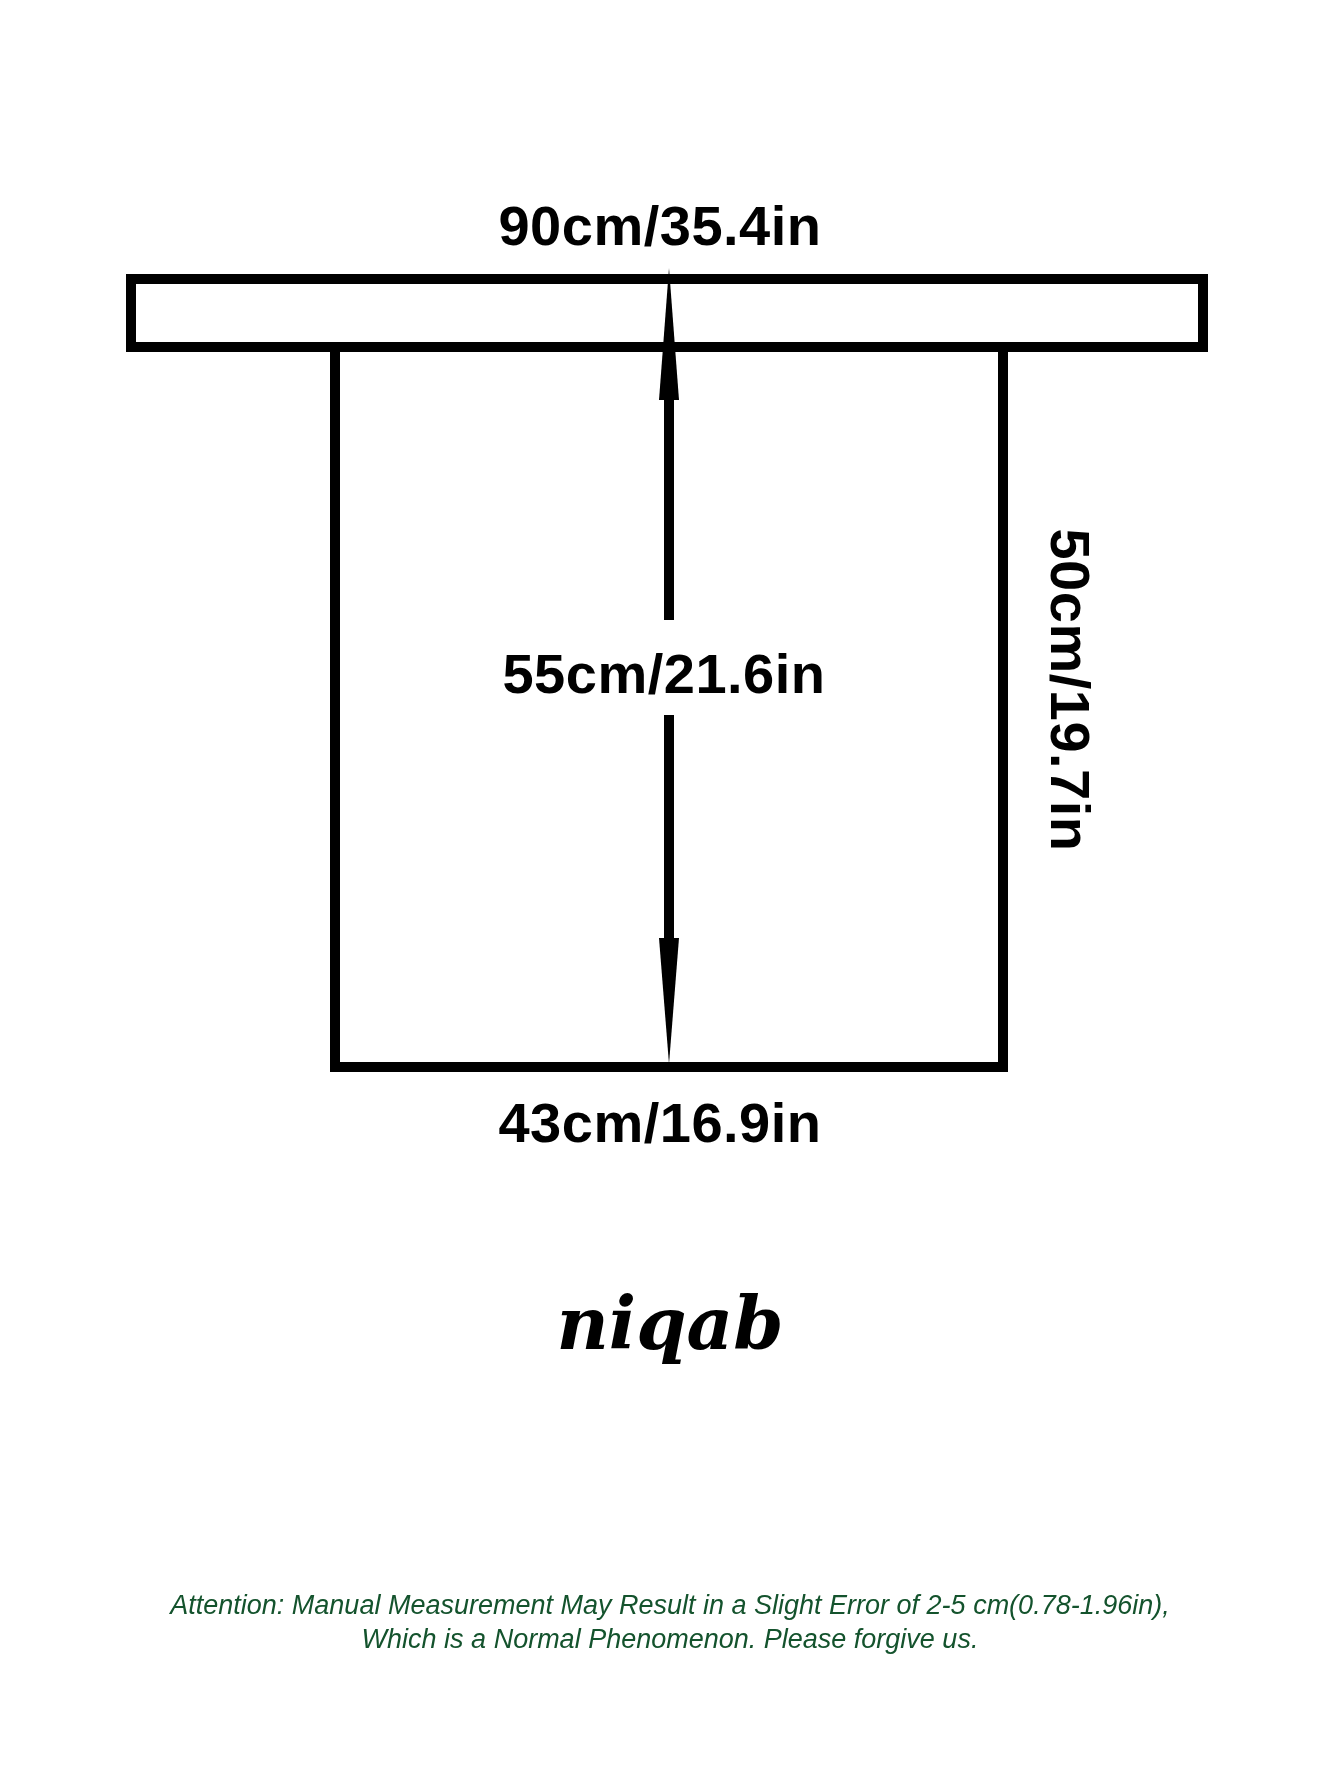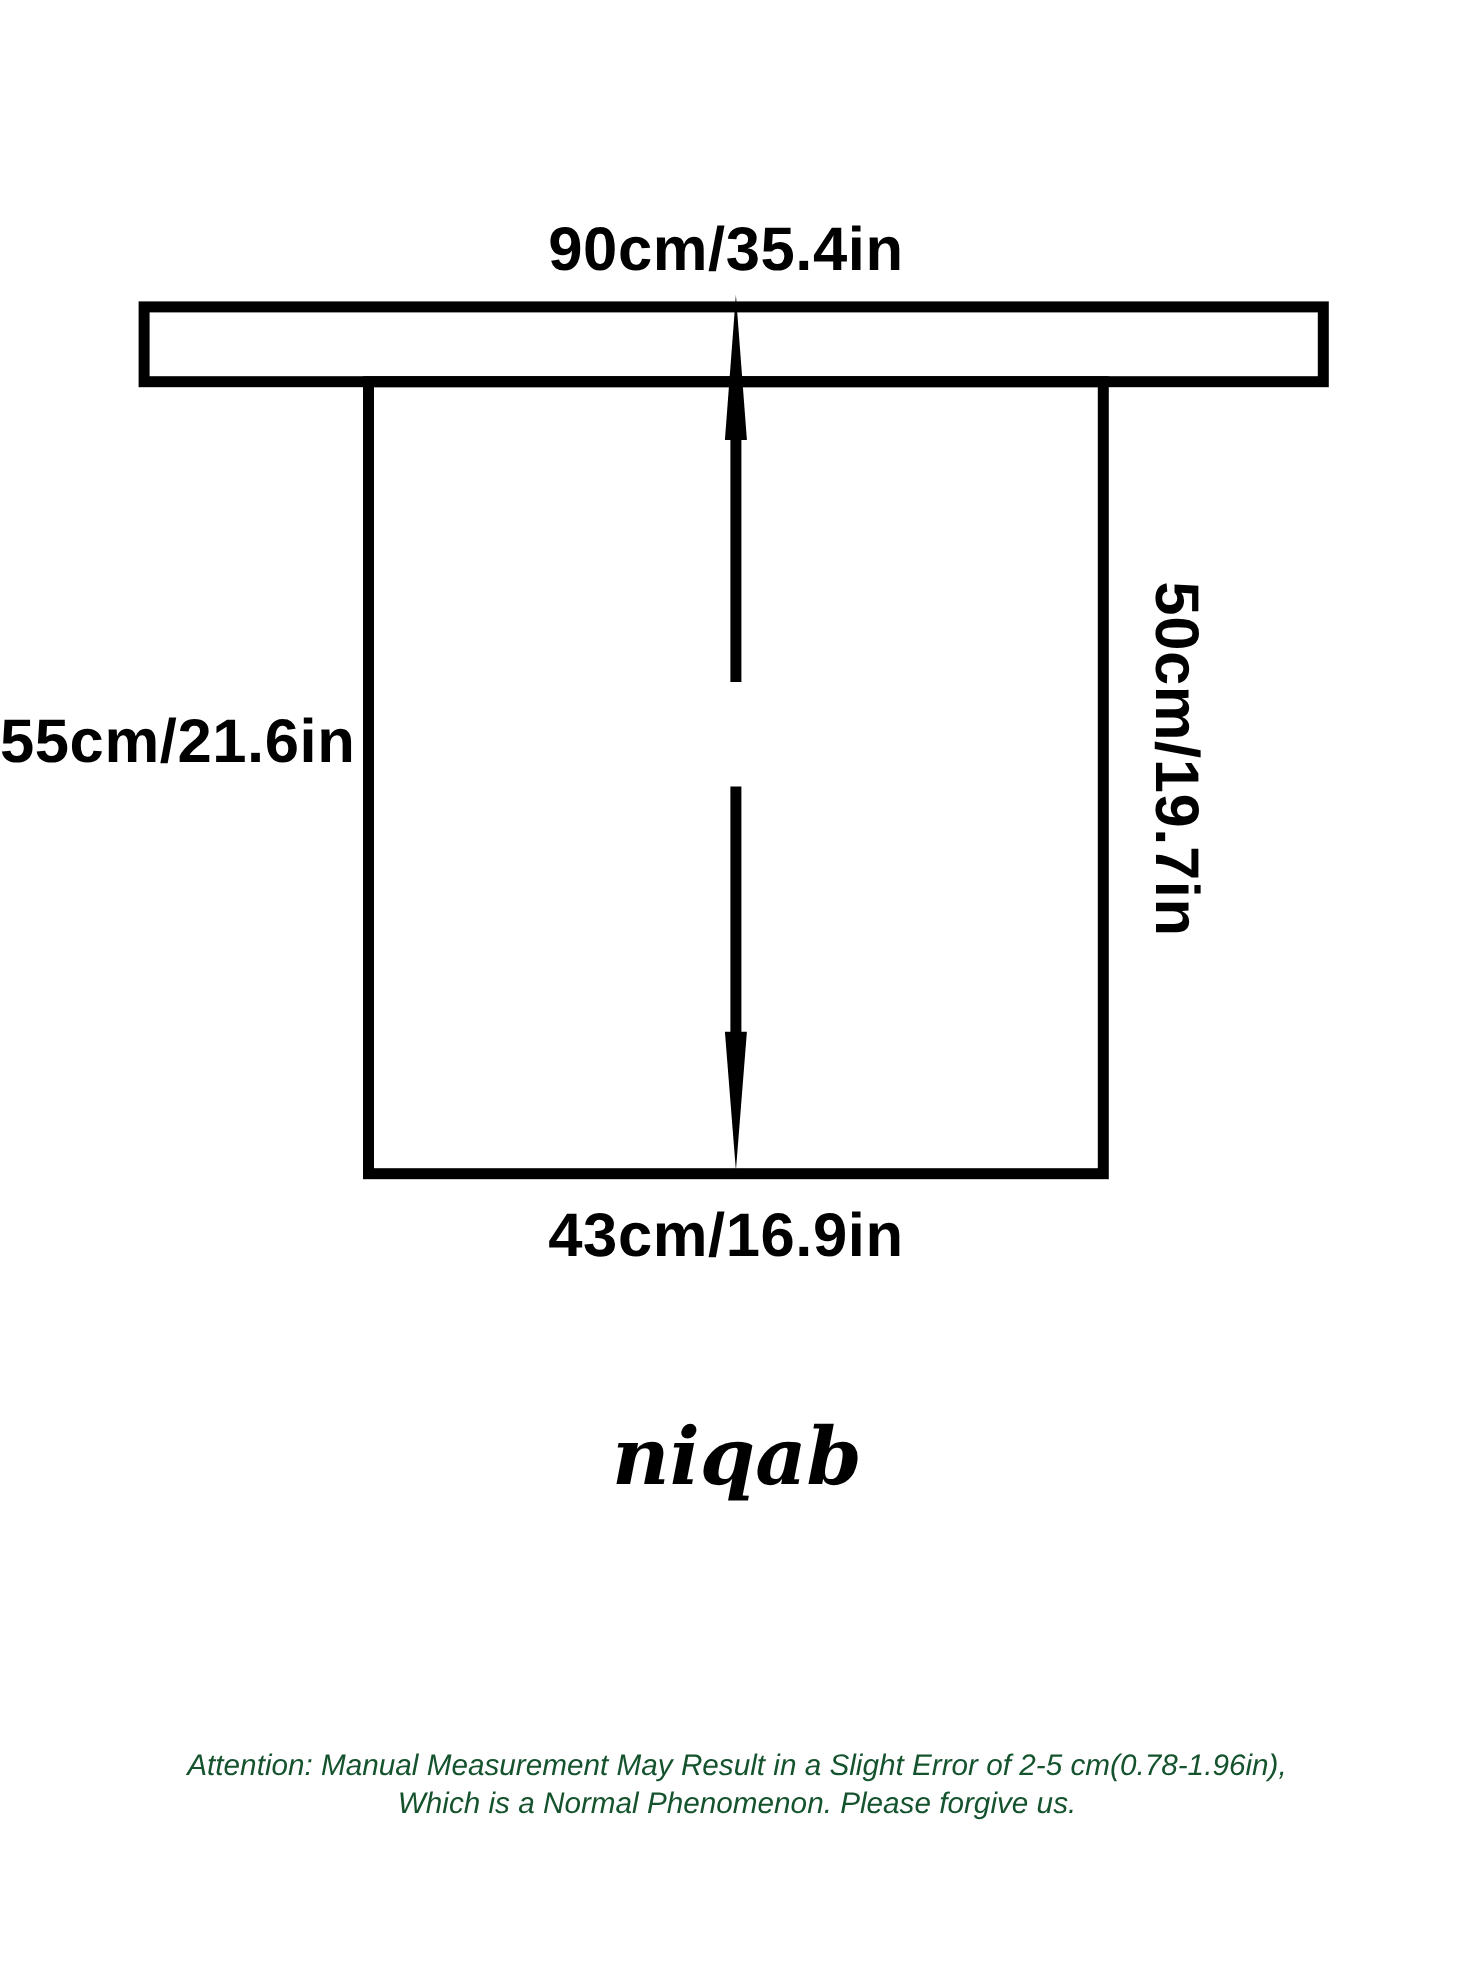--- a/index.html
+++ b/index.html
@@ -3,21 +3,21 @@
   <meta charset="utf-8">
   <style>
     html, body { margin: 0; padding: 0; background: #ffffff; }
     body { width: 1340px; height: 1785px; position: relative; overflow: hidden; font-family: "Liberation Sans", sans-serif; }
     .diagram { position: absolute; left: 0; top: 0; width: 1140px; height: 1785px; }
     .label {
       position: absolute; font-family: "Liberation Sans", sans-serif; font-weight: bold;
       color: #000; font-size: 56px; letter-spacing: 0.5px; white-space: nowrap; line-height: 1;
     }
     .lbl-top { left: 0; width: 1340px; text-align: center; top: 198px; padding-right: 20px; box-sizing: border-box; }
-    .lbl-center { left: 0; width: 1340px; text-align: left; top: 646px; padding-right: 12px; box-sizing: border-box; }
+    .lbl-center { left: 0; width: 1340px; text-align: center; top: 646px; padding-right: 12px; box-sizing: border-box; }
     .lbl-bottom { left: 0; width: 1340px; text-align: center; top: 1095px; padding-right: 20px; box-sizing: border-box; }
     .side-wrap { position: absolute; left: 1070px; top: 690px; width: 0; height: 0; }
     .title {
       position: absolute; left: 0; width: 1340px; text-align: center; top: 1288px;
       font-family: "DejaVu Serif", serif; font-style: italic; font-weight: bold;
       font-size: 72px; color: #000; line-height: 1;
     }
     .note {
       position: absolute; left: 0; width: 1340px; text-align: center; top: 1588px;
       font-family: "Liberation Sans", sans-serif; font-style: italic; font-weight: normal;

